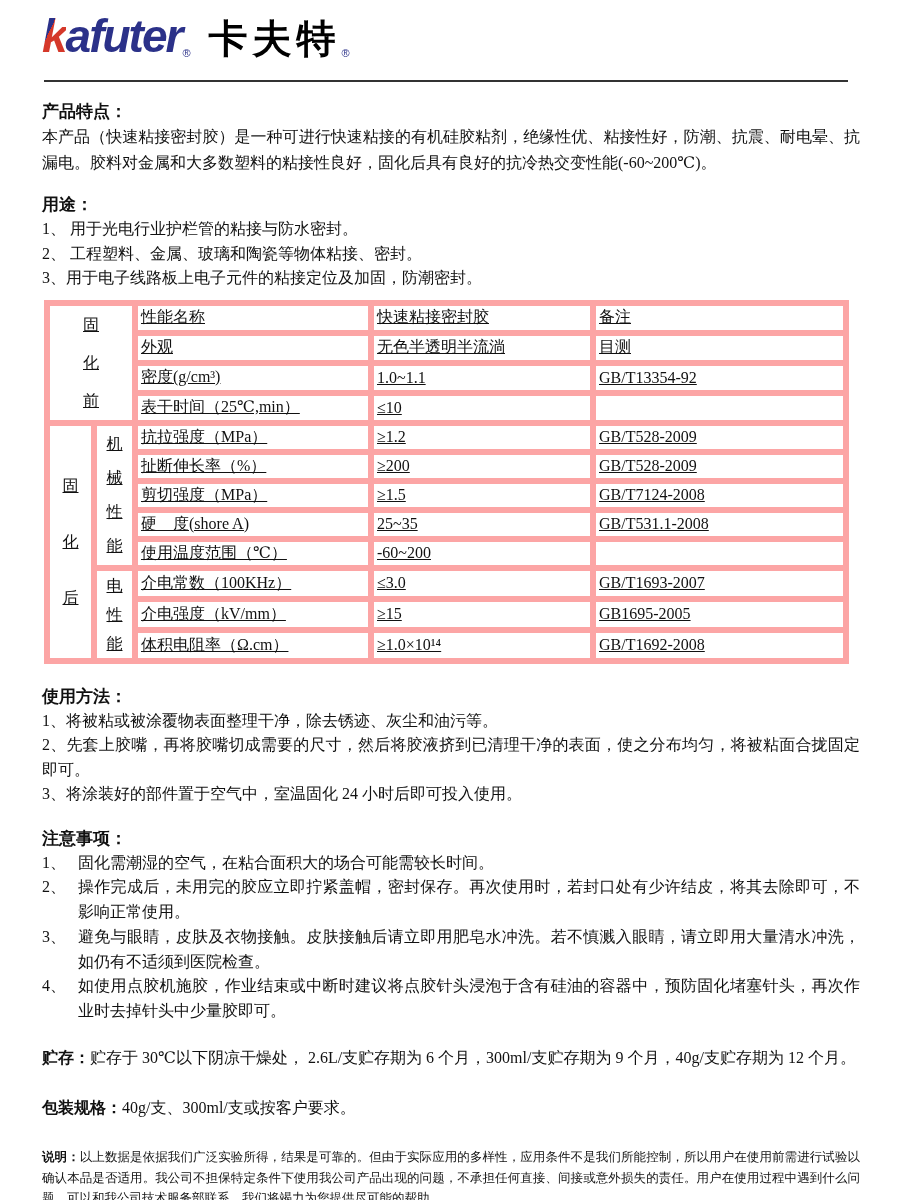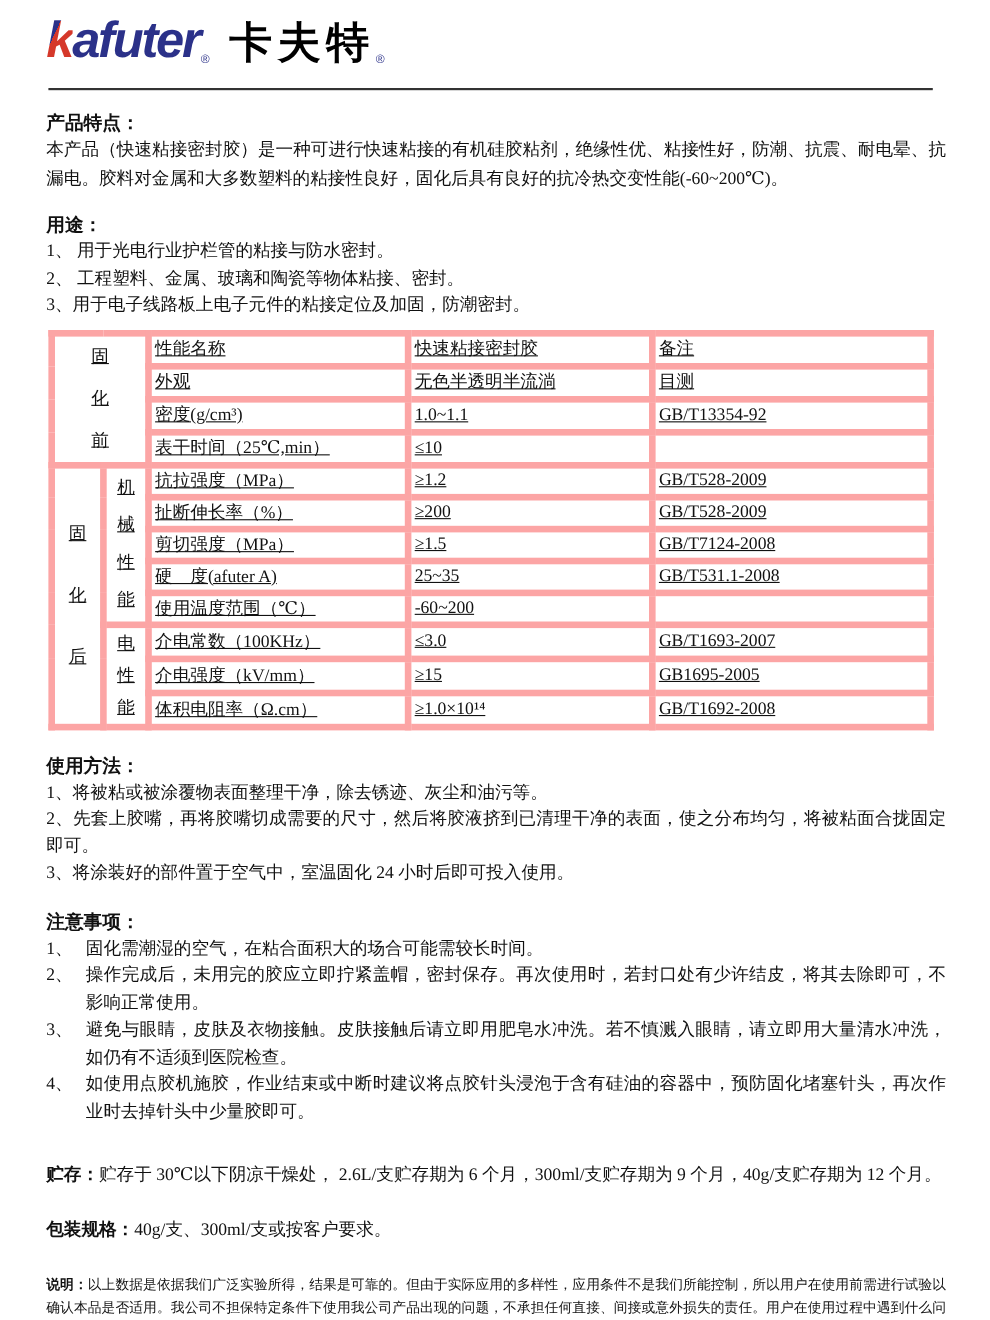--- a/index.html
+++ b/index.html
@@ -122,21 +122,21 @@
         <td>扯断伸长率（%）</td>
         <td>≥200</td>
         <td>GB/T528-2009</td>
       </tr>
       <tr>
         <td>剪切强度（MPa）</td>
         <td>≥1.5</td>
         <td>GB/T7124-2008</td>
       </tr>
       <tr>
-        <td>硬　度(afuter A)</td>
+        <td>硬　度(shore A)</td>
         <td>25~35</td>
         <td>GB/T531.1-2008</td>
       </tr>
       <tr>
         <td>使用温度范围（℃）</td>
         <td>-60~200</td>
         <td></td>
       </tr>
       <tr>
         <td rowspan="3">
@@ -175,21 +175,21 @@
   </div>
   <div class="citem">
     <span class="num">3、</span>
     <span class="txt">避免与眼睛，皮肤及衣物接触。皮肤接触后请立即用肥皂水冲洗。若不慎溅入眼睛，请立即用大量清水冲洗，如仍有不适须到医院检查。</span>
   </div>
   <div class="citem">
     <span class="num">4、</span>
     <span class="txt">如使用点胶机施胶，作业结束或中断时建议将点胶针头浸泡于含有硅油的容器中，预防固化堵塞针头，再次作业时去掉针头中少量胶即可。</span>
   </div>
 
-  <p class="inline-para" style="margin-top:32px">
+  <p class="inline-para" style="margin-top:21px">
     <b>贮存：</b><span>贮存于 30℃以下阴凉干燥处， 2.6L/支贮存期为 6 个月，300ml/支贮存期为 9 个月，40g/支贮存期为 12 个月。</span>
   </p>
 
   <p class="inline-para" style="margin-top:24px">
     <b>包装规格：</b><span>40g/支、300ml/支或按客户要求。</span>
   </p>
 
   <p class="note">
     <b>说明：</b><span>以上数据是依据我们广泛实验所得，结果是可靠的。但由于实际应用的多样性，应用条件不是我们所能控制，所以用户在使用前需进行试验以确认本品是否适用。我公司不担保特定条件下使用我公司产品出现的问题，不承担任何直接、间接或意外损失的责任。用户在使用过程中遇到什么问题，可以和我公司技术服务部联系，我们将竭力为您提供尽可能的帮助。</span>
   </p>

